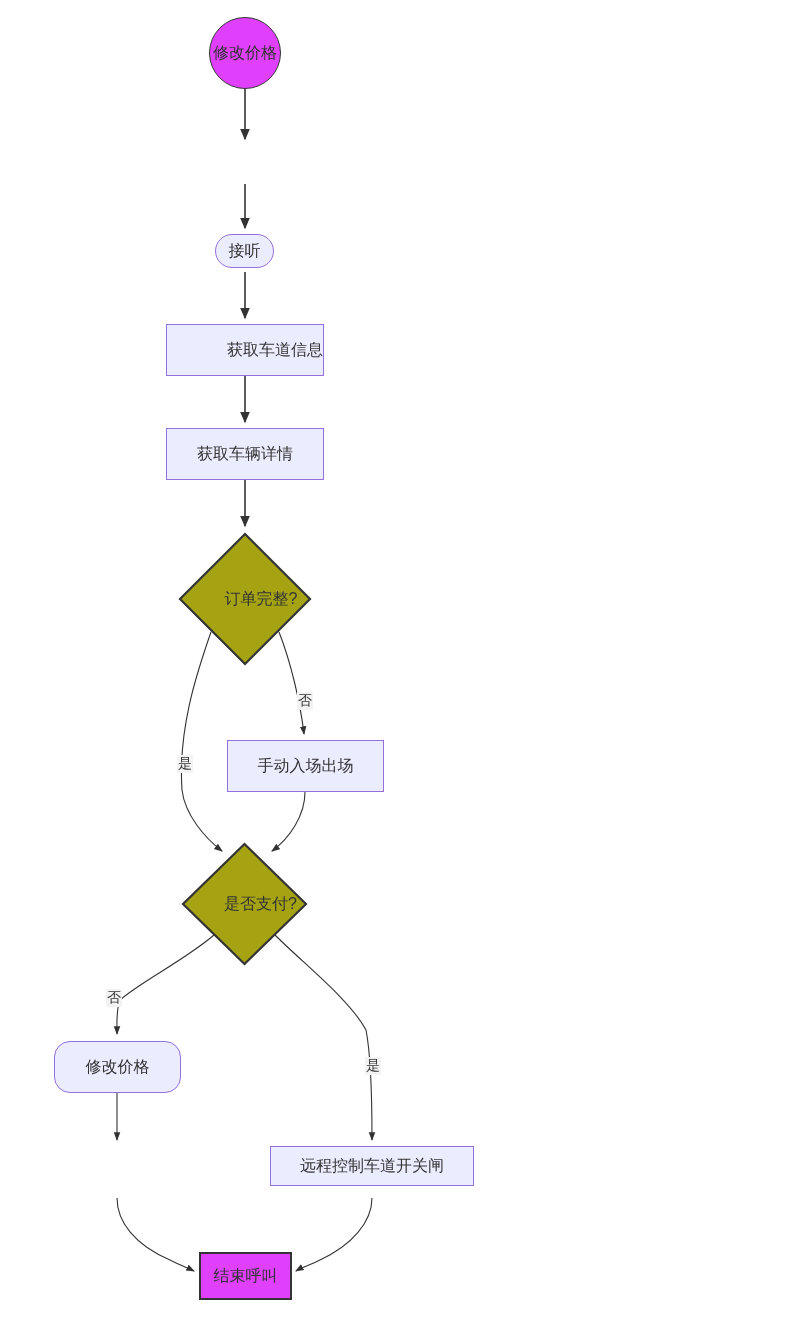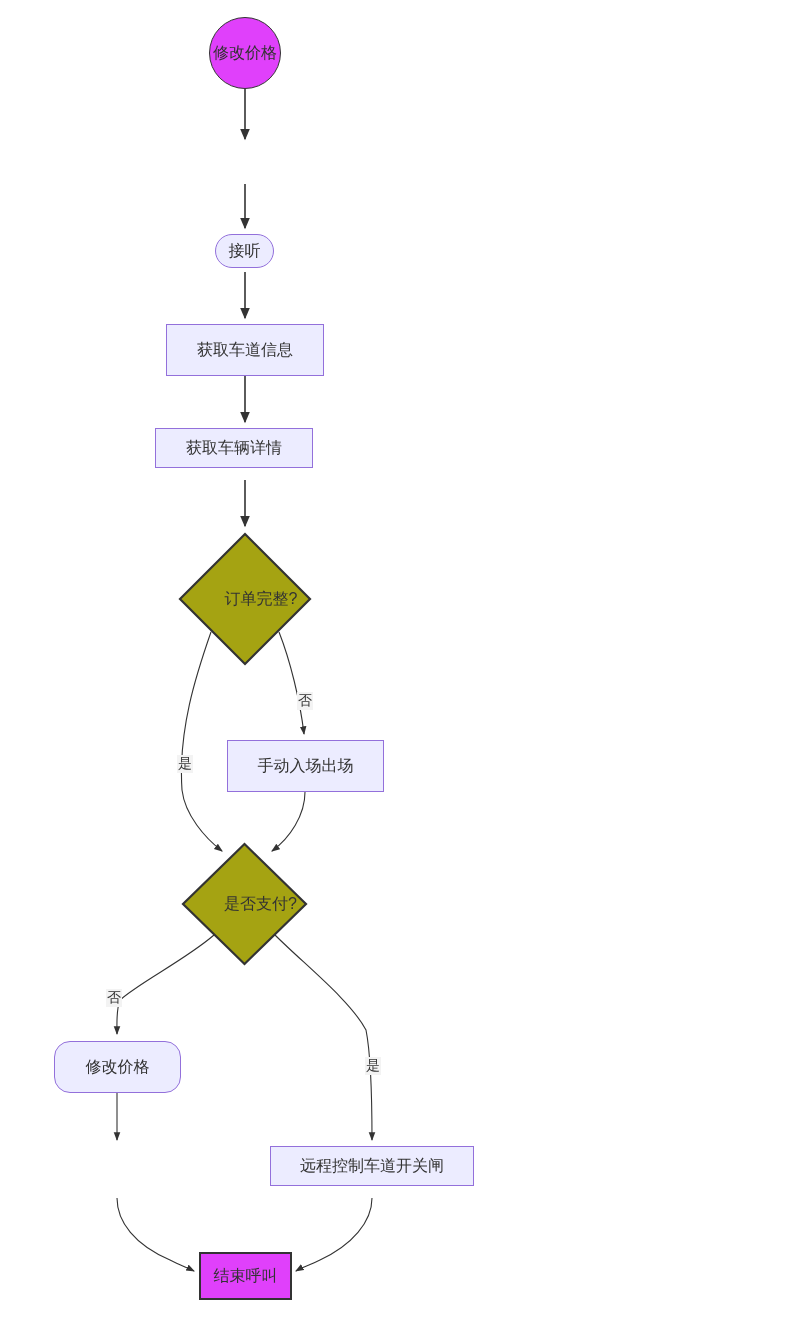--- a/index.html
+++ b/index.html
@@ -131,25 +131,25 @@
 
   <div class="node node-circle" style="left:209px; top:17px; width:72px; height:72px;">
     <span>修改价格</span>
   </div>
 
 
   <div class="node node-stadium" style="left:215px; top:234px; width:59px; height:34px;">
     <span>接听</span>
   </div>
 
-  <div class="node node-rect" style="left:166px; top:324px; width:158px; height:52px;">
+  <div class="node node-rect" style="left:166px; top:324px; width:158px; height:52px;justify-content:flex-end;">
     <span>获取车道信息</span>
   </div>
 
-  <div class="node node-rect" style="left:155px; top:428px; width:158px; height:40px;">
+  <div class="node node-rect" style="left:166px; top:428px; width:158px; height:52px;">
     <span>获取车辆详情</span>
   </div>
 
   <div class="node node-diamond" style="left:178px; top:532px; width:134px; height:134px;">
     <svg class="diamond-shape" viewBox="0 0 134 134" xmlns="http://www.w3.org/2000/svg">
       <polygon points="67,2 132,67 67,132 2,67" fill="#a5a312" stroke="#333333" stroke-width="2.2"></polygon>
     </svg>
     <span class="diamond-label">订单完整?</span>
   </div>
 

